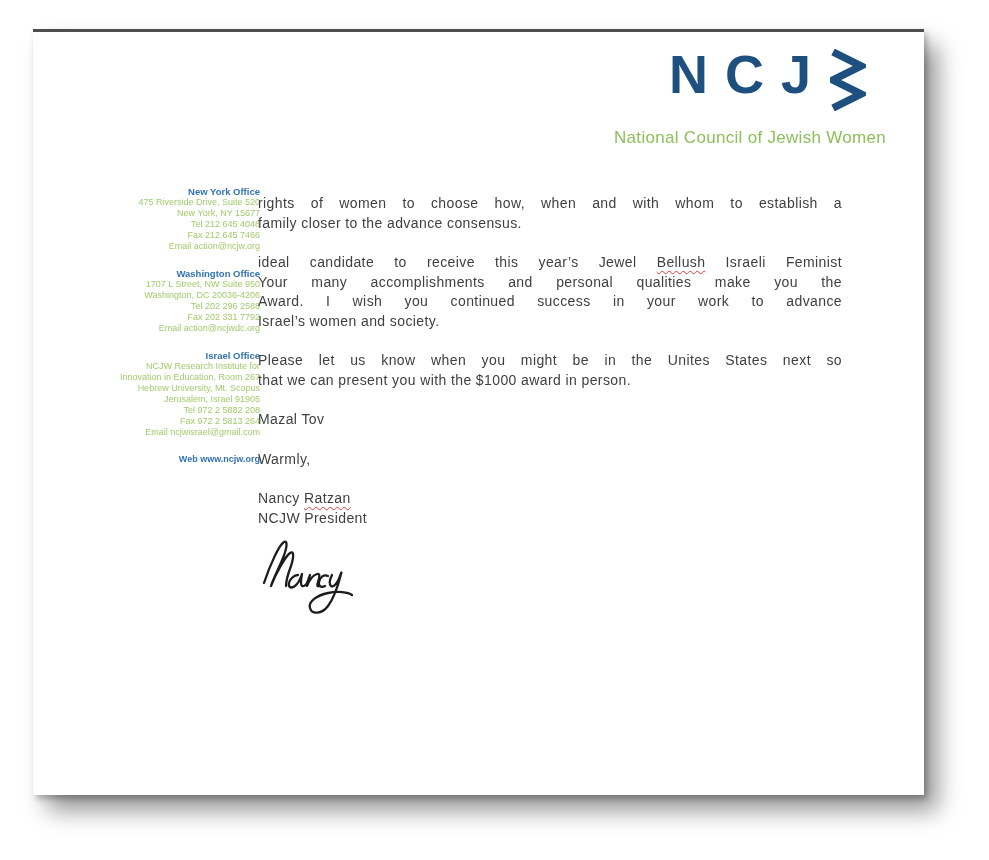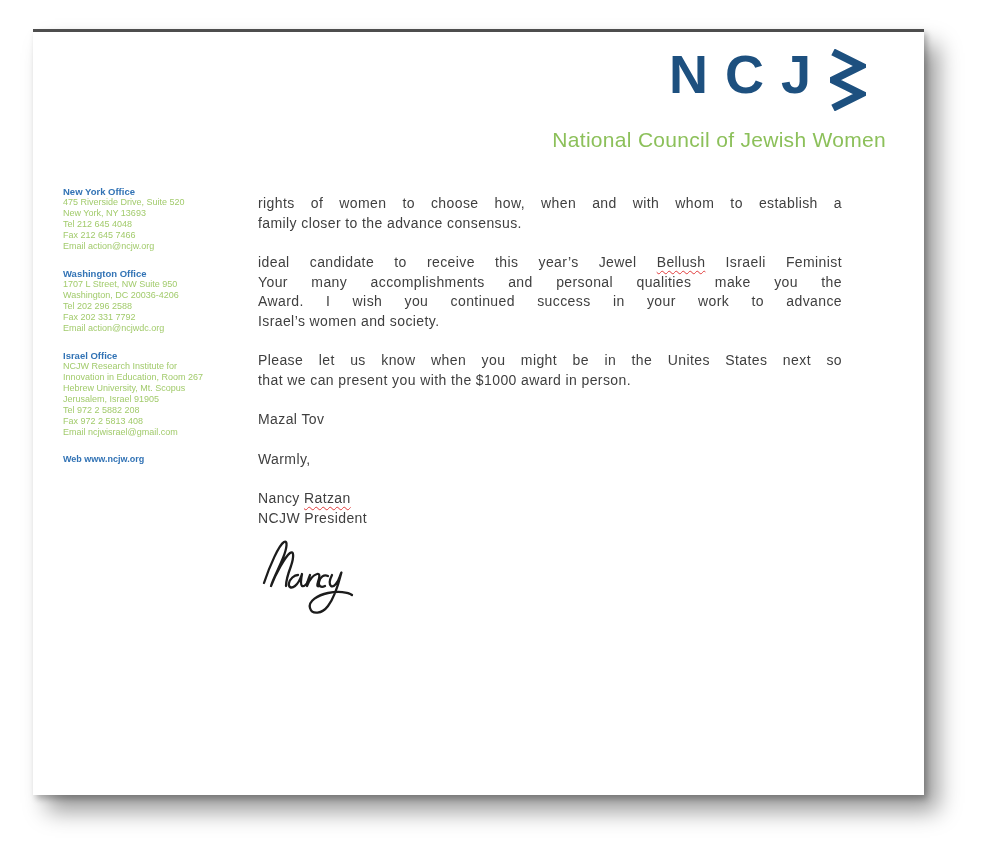--- a/index.html
+++ b/index.html
@@ -17,26 +17,26 @@
 
   
   .logo-block { position: absolute; top: 14px; right: 38px; text-align: right; }
   .logo-row { display: flex; justify-content: flex-end; align-items: flex-start; margin-right: 20px; text-align: center; }
   .logo-letters {
     font-size: 54px; line-height: 56px; font-weight: 700;
     color: #1d507f; letter-spacing: 17px; margin-right: 2px;
   }
   .logo-w { margin-top: 3px; display: block; }
   .tagline {
-    margin-top: 17px; font-size: 21px; letter-spacing: 0.3px;
+    margin-top: 17px; font-size: 17px; letter-spacing: 0.3px;
     color: #8cc05a; white-space: nowrap; margin-left: 16px;
   }
 
   
-  .sidebar { position: absolute; left: 30px; top: 154px; width: 180px; font-size: 9px; line-height: 11px; }
+  .sidebar { position: absolute; left: 47px; top: 154px; width: 180px; font-size: 9px; line-height: 11px; text-align: right; }
   .office { margin-bottom: 16px; }
   .office-title { color: #3273b5; font-weight: 700; font-size: 9.5px; }
   .office-line { color: #a2cb6c; }
   .web-line { color: #3273b5; font-weight: 700; margin-top: 16px; }
 
   
   .letter {
     position: absolute; left: 225px; top: 162px; width: 584px;
     font-size: 14px; line-height: 19.5px; letter-spacing: 0.4px; color: #3f3f3f;
   }
@@ -66,21 +66,21 @@
       </svg>
     </div>
     <div class="tagline">National Council of Jewish Women</div>
   </div>
 
   <div class="sidebar">
 
     <div class="office">
       <div class="office-title">New York Office</div>
       <div class="office-line">475 Riverside Drive, Suite 520</div>
-      <div class="office-line">New York, NY 13693</div>
+      <div class="office-line">New York, NY 15677</div>
       <div class="office-line">Tel 212 645 4048</div>
       <div class="office-line">Fax 212 645 7466</div>
       <div class="office-line">Email action@ncjw.org</div>
     </div>
 
     <div class="office">
       <div class="office-title">Washington Office</div>
       <div class="office-line">1707 L Street, NW Suite 950</div>
       <div class="office-line">Washington, DC 20036-4206</div>
       <div class="office-line">Tel 202 296 2588</div>
@@ -88,21 +88,21 @@
       <div class="office-line">Email action@ncjwdc.org</div>
     </div>
 
     <div class="office">
       <div class="office-title">Israel Office</div>
       <div class="office-line">NCJW Research Institute for</div>
       <div class="office-line">Innovation in Education, Room 267</div>
       <div class="office-line">Hebrew University, Mt. Scopus</div>
       <div class="office-line">Jerusalem, Israel 91905</div>
       <div class="office-line">Tel 972 2 5882 208</div>
-      <div class="office-line">Fax 972 2 5813 408</div>
+      <div class="office-line">Fax 972 2 5813 264</div>
       <div class="office-line">Email ncjwisrael@gmail.com</div>
     </div>
 
     <div class="web-line">Web www.ncjw.org</div>
   </div>
 
   <div class="letter">
 
     <div class="para">
       <div class="jline">rights of women to choose how, when and with whom to establish a</div>

